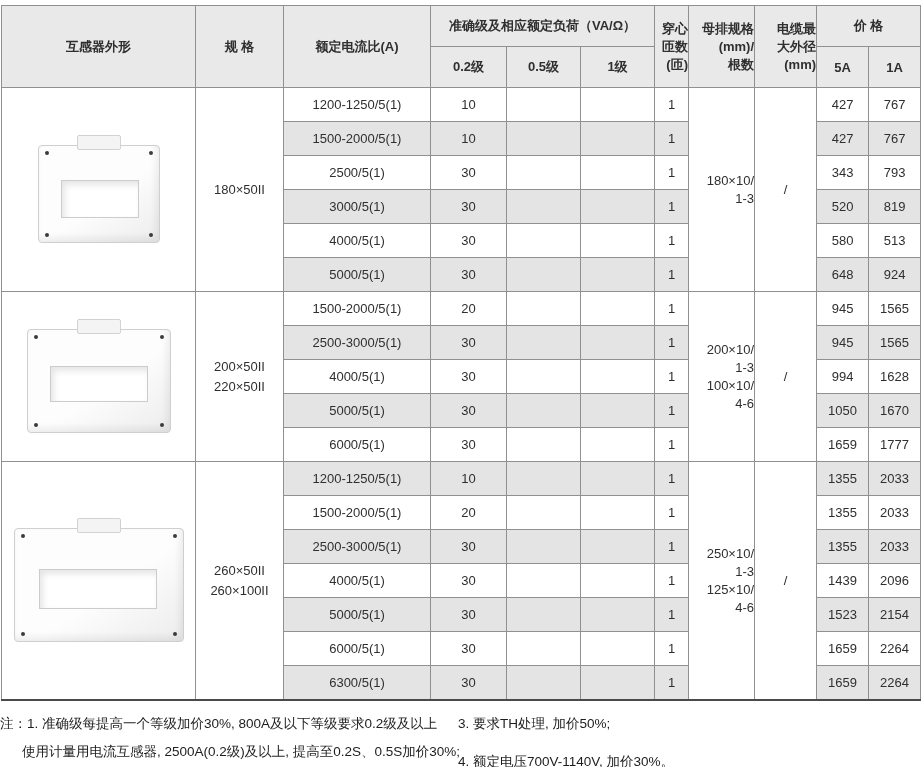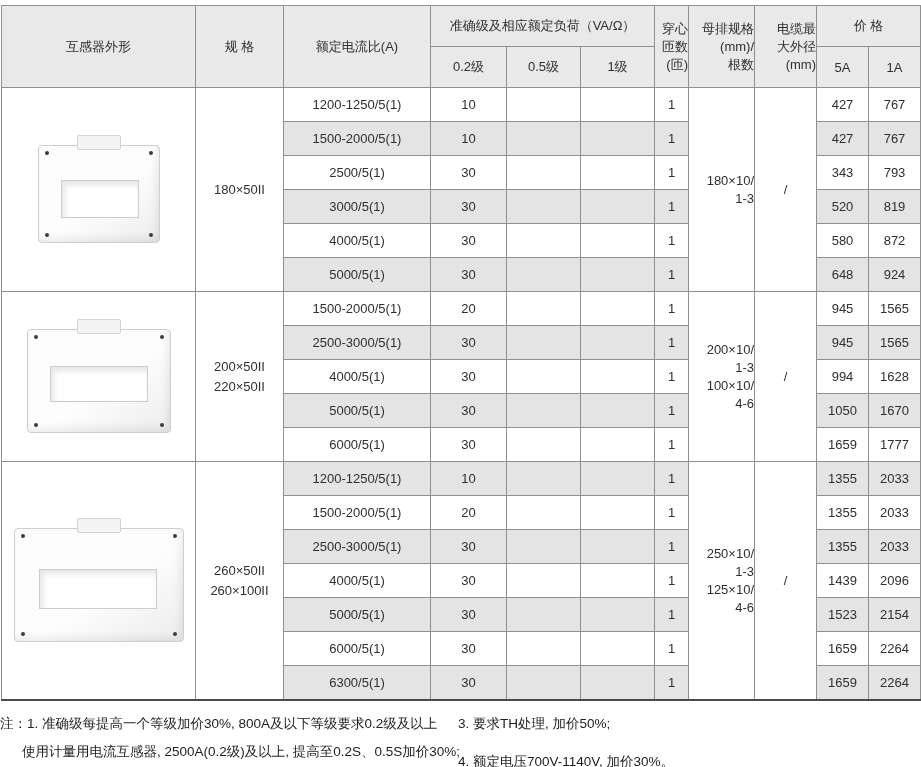--- a/index.html
+++ b/index.html
@@ -2,21 +2,21 @@
 <html><head>
 <meta charset="utf-8">
 <style>
   html,body{margin:0;padding:0;background:#fff;}
   .page{position:relative;width:921px;height:767px;background:#fff;overflow:hidden;
         font-family:"Liberation Sans","DejaVu Sans",sans-serif;color:#2f2f2f;}
   table{border-collapse:collapse;table-layout:fixed;width:919px;margin:5px 0 0 1px;
         border-bottom:2px solid #4a4a4a;}
   th,td{border:1px solid #909090;text-align:center;vertical-align:middle;
         font-size:13px;font-weight:normal;padding:0;overflow:hidden;}
-  thead th{background:#e9e9e9;height:40px;}
+  thead th{background:#e9e9e9;height:40px;font-weight:bold;}
   tbody td{height:33px;background:#fff;}
   tr.rg td{background:#e4e4e4;}
   tbody td.shape,tbody td.spec,tbody td.busbar,tbody td.cable{background:#fff;}
   .preline{white-space:pre-line;line-height:18px;text-align:right;}
   .spec{line-height:20px;white-space:pre-line;}
   
   .ct{position:relative;margin:14px auto 6px auto;background:linear-gradient(145deg,#fdfdfd 55%,#ececec);
       border:1px solid #cfcfcf;border-radius:4px;box-shadow:inset -3px -4px 7px rgba(0,0,0,0.07);}
   .ct .terminal{position:absolute;top:-11px;left:50%;transform:translateX(-50%);
       width:42px;height:13px;background:#f4f4f4;border:1px solid #d2d2d2;border-radius:2px;}
@@ -131,21 +131,21 @@
         <td>520</td>
         <td>819</td>
       </tr>
       <tr>
         <td>4000/5(1)</td>
         <td>30</td>
         <td></td>
         <td></td>
         <td>1</td>
         <td>580</td>
-        <td>872</td>
+        <td>513</td>
       </tr>
       <tr class="rg">
         <td>5000/5(1)</td>
         <td>30</td>
         <td></td>
         <td></td>
         <td>1</td>
         <td>648</td>
         <td>924</td>
       </tr>

